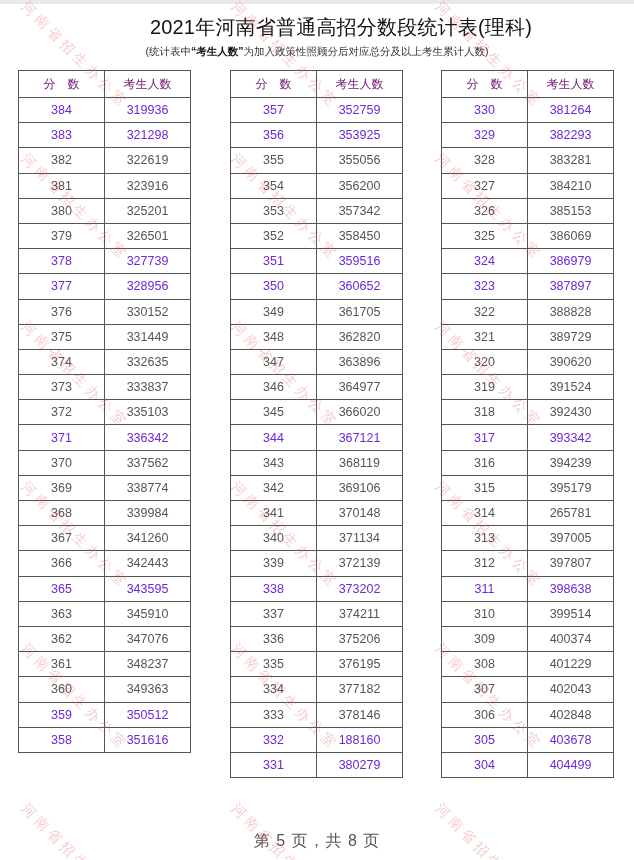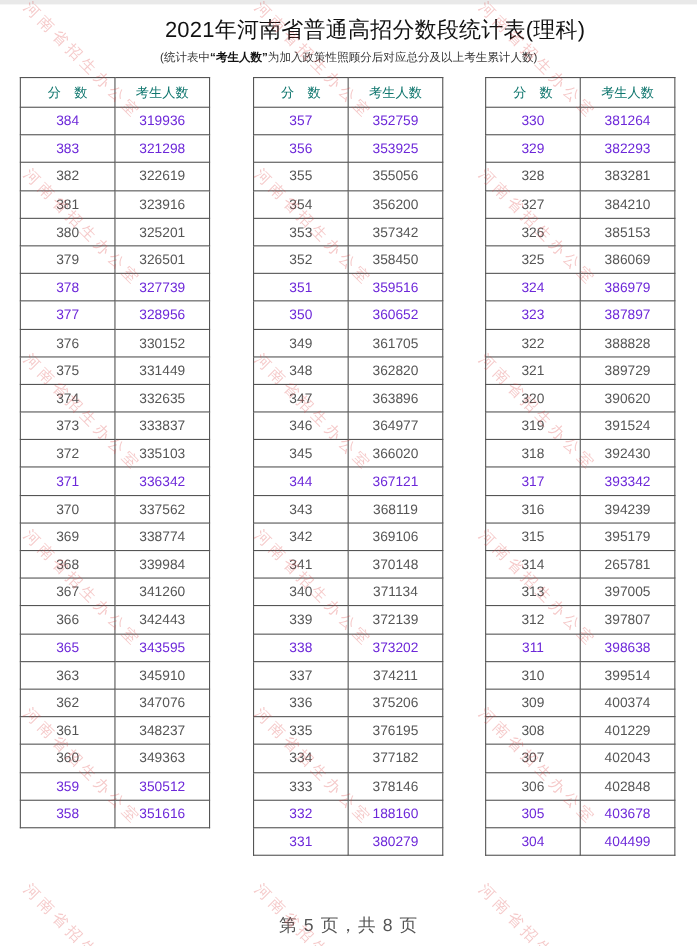--- a/index.html
+++ b/index.html
@@ -17,21 +17,21 @@
     font-size: 10.5px; color: #333;
   }
   .subtitle b { font-weight: bold; color: #111; }
   .tbl {
     position: absolute; top: 70px; border-collapse: collapse; table-layout: fixed;
     font-size: 12.5px;
   }
   .tbl th, .tbl td {
     border: 1px solid #555; height: 24.2px; padding: 0; text-align: center; vertical-align: middle;
   }
-  .tbl th { font-weight: normal; color: #0f766e; height: 26px; font-size: 12px; }
+  .tbl th { font-weight: normal; color: #701a75; height: 26px; font-size: 12px; }
   .tbl td.dark { color: #6d28d9; }
   .tbl td.light { color: #555; }
   .tbl tr.strong td { border-top: 1.5px solid #222; }
   .col-score { width: 86px; }
   .col-count { width: 86px; }
   #t1 { left: 18px; }
   #t2 { left: 230px; }
   #t3 { left: 441px; }
   .footer {
     position: absolute; left: 0; top: 831px; width: 634px; text-align: center;

